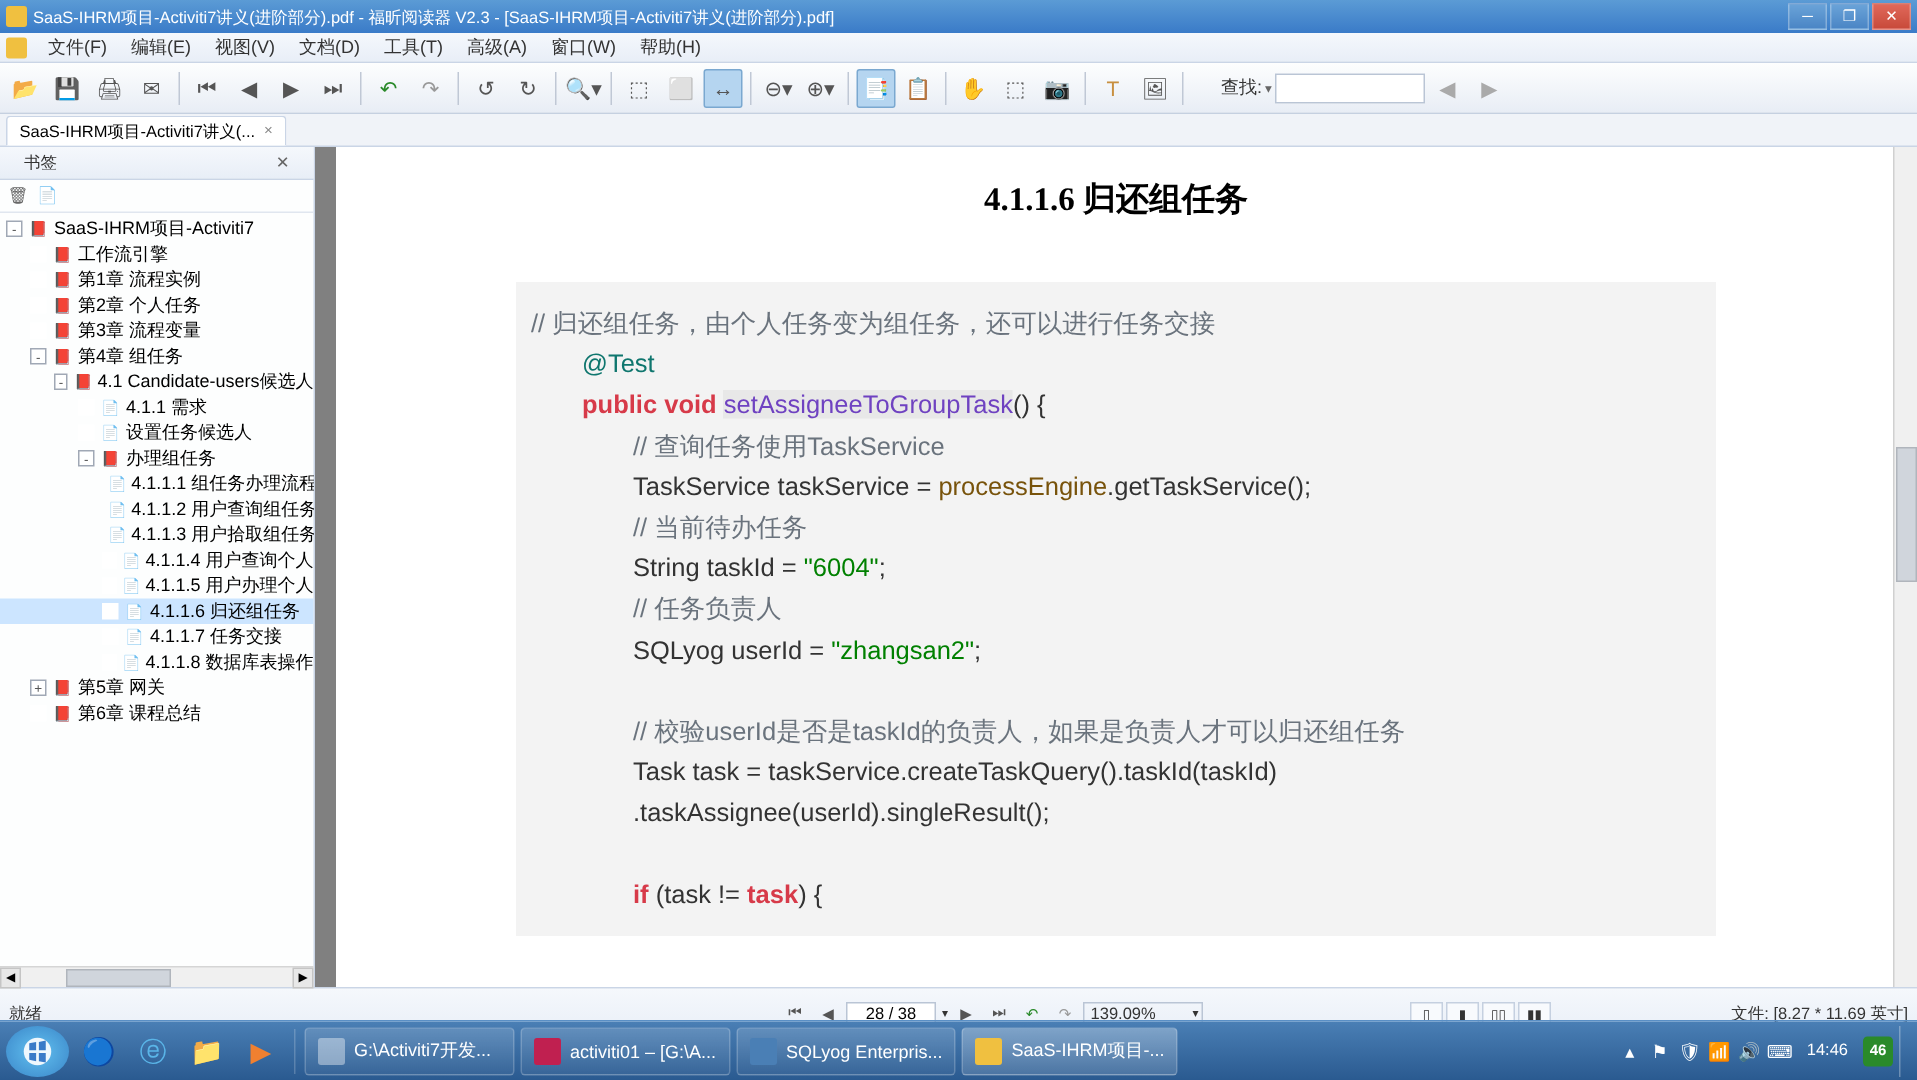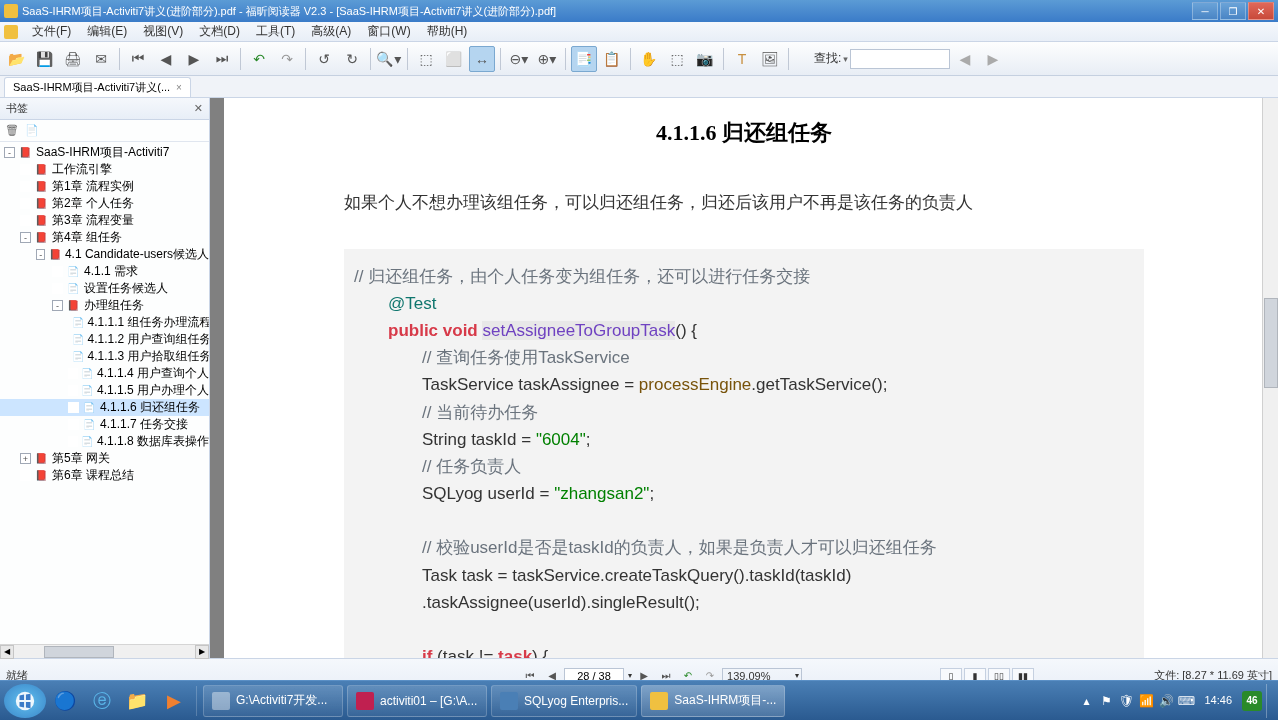--- a/index.html
+++ b/index.html
@@ -22,21 +22,21 @@
 .tool-btn.active { background: #b5d5f0; border: 1px solid #7aa8d0; }
 .search-label { font-size: 12px; color: #333; margin-left: 20px; }
 .search-input { width: 100px; height: 20px; border: 1px solid #bac5d5; padding: 0 4px; font-size: 11px; }
 
 .tabstrip { height: 22px; background: #f0f3f8; border-bottom: 1px solid #cad5e6; display: flex; align-items: flex-end; padding: 0 4px; }
 .tab { height: 20px; padding: 0 8px; font-size: 11px; display: flex; align-items: center; background: #fff; border: 1px solid #cad5e6; border-bottom: none; border-radius: 3px 3px 0 0; }
 .tab .tab-close { margin-left: 6px; font-size: 10px; color: #888; cursor: pointer; }
 
 .main { display: flex; height: 560px; }
 .sidebar { width: 210px; border-right: 1px solid #cad5e6; display: flex; flex-direction: column; background: #fdfefe; }
-.sidebar-header { height: 22px; background: linear-gradient(#f5f8fc, #e8eef7); border-bottom: 1px solid #cad5e6; display: flex; align-items: center; padding: 0 6px; font-size: 11px; color: #333; }
+.sidebar-header { height: 22px; background: linear-gradient(#f5f8fc, #e8eef7); border-bottom: 1px solid #cad5e6; display: flex; align-items: center; padding: 0 16px; font-size: 11px; color: #333; }
 .sidebar-header .close-side { margin-left: auto; font-size: 11px; cursor: pointer; color: #666; }
 .sidebar-toolbar { height: 22px; display: flex; align-items: center; padding: 0 4px; gap: 4px; border-bottom: 1px solid #e0e6ef; }
 .side-tool { width: 16px; height: 16px; font-size: 11px; color: #666; cursor: pointer; display: flex; align-items: center; justify-content: center; }
 .tree { flex: 1; overflow: auto; font-size: 12px; padding: 2px 0; }
 .tree-node { display: flex; align-items: center; height: 17px; cursor: pointer; white-space: nowrap; }
 .tree-node .toggle { width: 11px; height: 11px; border: 1px solid #a0a8b5; display: flex; align-items: center; justify-content: center; font-size: 9px; color: #555; margin-right: 4px; background: #fff; }
 .tree-node .toggle.empty { border: none; }
 .tree-node .node-icon { width: 14px; height: 14px; margin-right: 3px; display: flex; align-items: center; justify-content: center; font-size: 10px; }
 .tree-node .book-icon { color: #c89040; }
 .tree-node .page-icon { color: #888; }
@@ -272,27 +272,26 @@
     <div class="tree-scroll-h">
       <div class="arrow">◀</div>
       <div class="thumb"></div>
       <div class="arrow" style="margin-left:auto">▶</div>
     </div>
   </div>
 
   <div class="content">
     <div class="page">
       <h3>4.1.1.6 归还组任务</h3>
-      <p class="desc">如果个人不想办理该组任务，可以归还组任务，归还后该用户不再是该任务的负责人</p>
       <div class="code-block">
 <div><span class="cm">// 归还组任务，由个人任务变为组任务，还可以进行任务交接</span></div>
 <div style="padding-left:2em"><span class="an">@Test</span></div>
 <div style="padding-left:2em"><span class="kw">public</span> <span class="kw">void</span> <span class="fn" style="background:#e8e8e8">setAssigneeToGroupTask</span><span>() {</span></div>
 <div style="padding-left:4em"><span class="cm">// 查询任务使用TaskService</span></div>
-<div style="padding-left:4em"><span>TaskService taskAssignee = </span><span class="obj">processEngine</span><span>.getTaskService();</span></div>
+<div style="padding-left:4em"><span>TaskService taskService = </span><span class="obj">processEngine</span><span>.getTaskService();</span></div>
 <div style="padding-left:4em"><span class="cm">// 当前待办任务</span></div>
 <div style="padding-left:4em"><span>String taskId = </span><span class="str">"6004"</span><span>;</span></div>
 <div style="padding-left:4em"><span class="cm">// 任务负责人</span></div>
 <div style="padding-left:4em"><span>SQLyog userId = </span><span class="str">"zhangsan2"</span><span>;</span></div>
 <div>&nbsp;</div>
 <div style="padding-left:4em"><span class="cm">// 校验userId是否是taskId的负责人，如果是负责人才可以归还组任务</span></div>
 <div style="padding-left:4em"><span>Task task = taskService.createTaskQuery().taskId(taskId)</span></div>
 <div style="padding-left:4em"><span>        .taskAssignee(userId).singleResult();</span></div>
 <div>&nbsp;</div>
 <div style="padding-left:4em"><span class="kw">if</span><span> (task != </span><span class="kw">task</span><span>) {</span></div>

